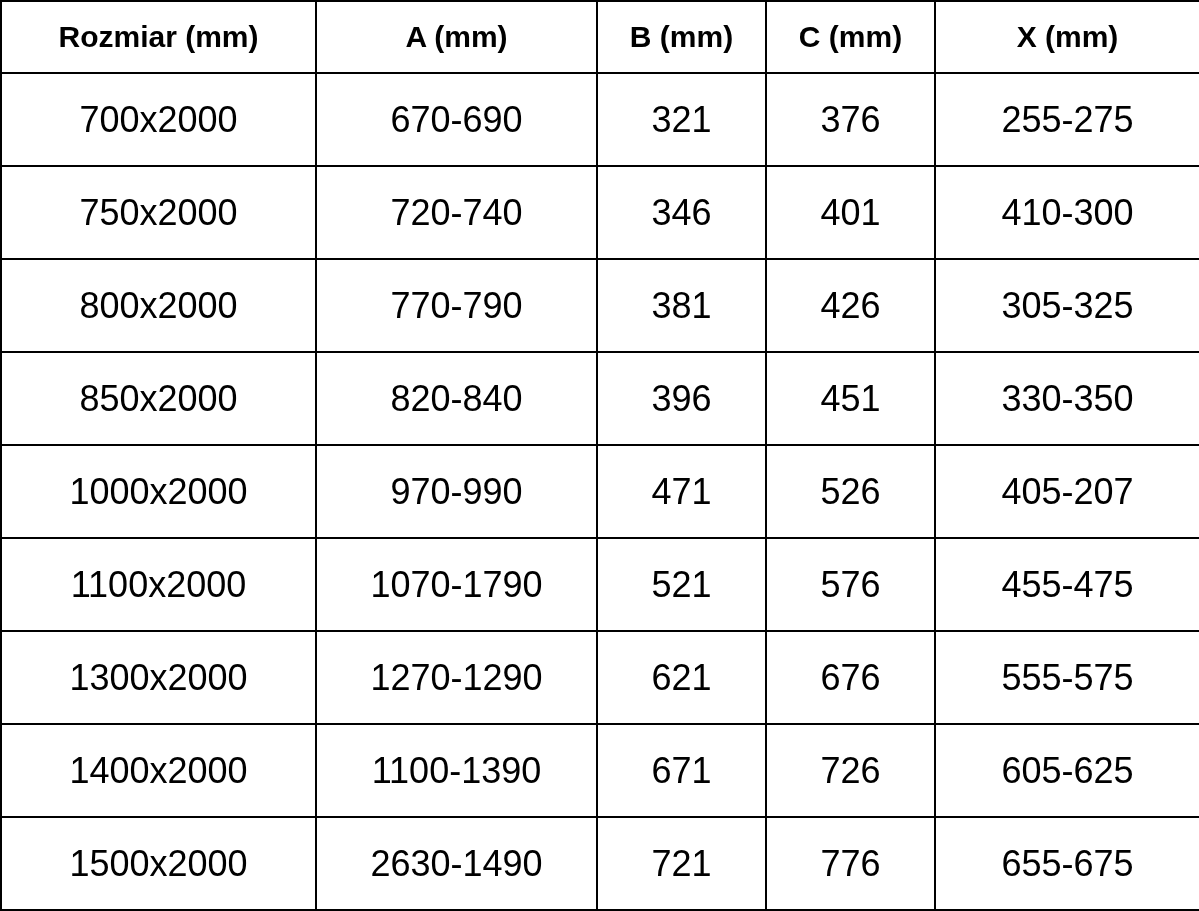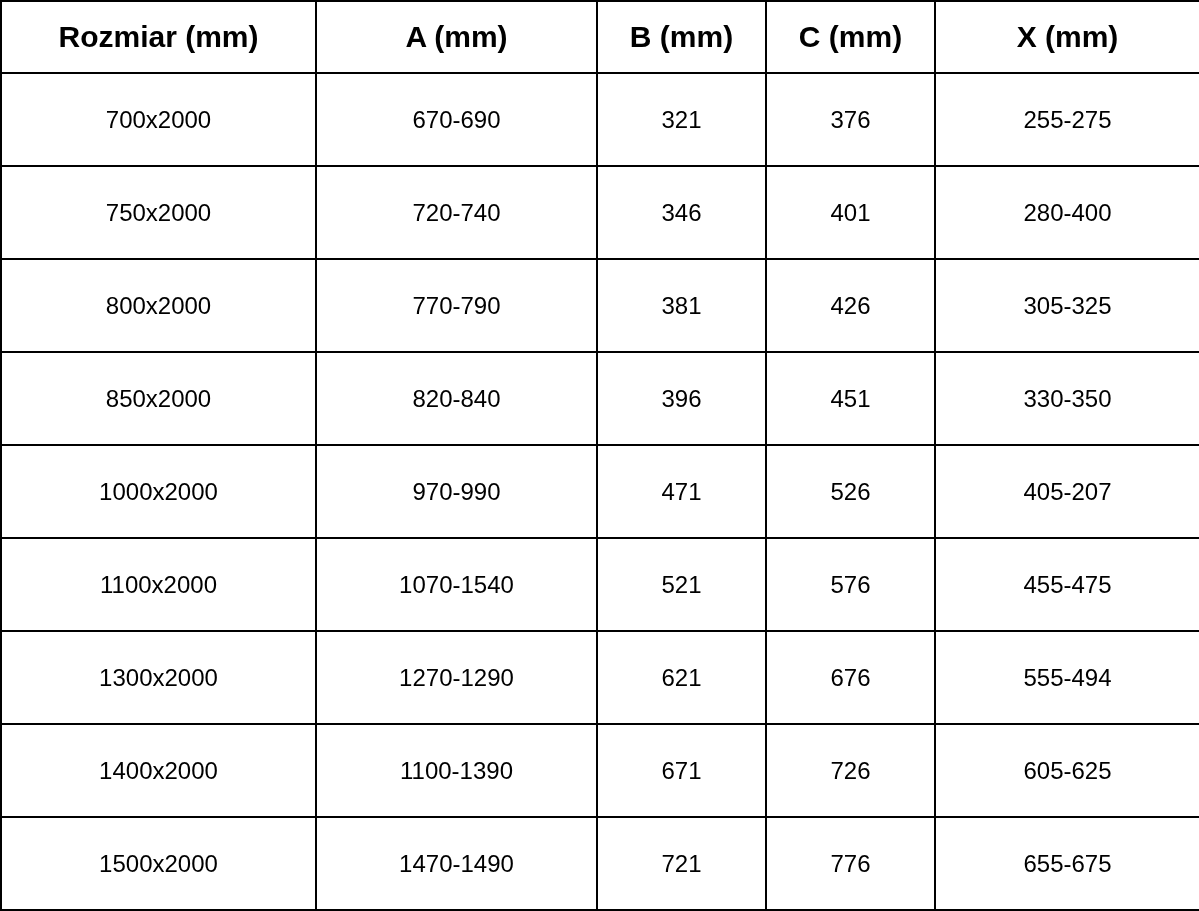--- a/index.html
+++ b/index.html
@@ -28,21 +28,21 @@
     white-space: nowrap;
     overflow: hidden;
   }
   table.size-table th {
     font-size: 30px;
     font-weight: bold;
     height: 70px;
     margin-top: 27px;
   }
   table.size-table td {
-    font-size: 24px;
+    font-size: 36px;
     font-weight: normal;
   }
   col.c0 { width: 315px; }
   col.c1 { width: 281px; }
   col.c2 { width: 169px; }
   col.c3 { width: 169px; }
   col.c4 { width: 265px; }
 </style>
 </head>
 <body>
@@ -70,21 +70,21 @@
         <td>670-690</td>
         <td>321</td>
         <td>376</td>
         <td>255-275</td>
       </tr>
       <tr>
         <td>750x2000</td>
         <td>720-740</td>
         <td>346</td>
         <td>401</td>
-        <td>280-400</td>
+        <td>410-300</td>
       </tr>
       <tr>
         <td>800x2000</td>
         <td>770-790</td>
         <td>381</td>
         <td>426</td>
         <td>305-325</td>
       </tr>
       <tr>
         <td>850x2000</td>
@@ -95,40 +95,40 @@
       </tr>
       <tr>
         <td>1000x2000</td>
         <td>970-990</td>
         <td>471</td>
         <td>526</td>
         <td>405-207</td>
       </tr>
       <tr>
         <td>1100x2000</td>
-        <td>1070-1540</td>
+        <td>1070-1790</td>
         <td>521</td>
         <td>576</td>
         <td>455-475</td>
       </tr>
       <tr>
         <td>1300x2000</td>
         <td>1270-1290</td>
         <td>621</td>
         <td>676</td>
-        <td>555-494</td>
+        <td>555-575</td>
       </tr>
       <tr>
         <td>1400x2000</td>
         <td>1100-1390</td>
         <td>671</td>
         <td>726</td>
         <td>605-625</td>
       </tr>
       <tr>
         <td>1500x2000</td>
-        <td>1470-1490</td>
+        <td>2630-1490</td>
         <td>721</td>
         <td>776</td>
         <td>655-675</td>
       </tr>
     </tbody>
 </table>
 
 </body></html>

